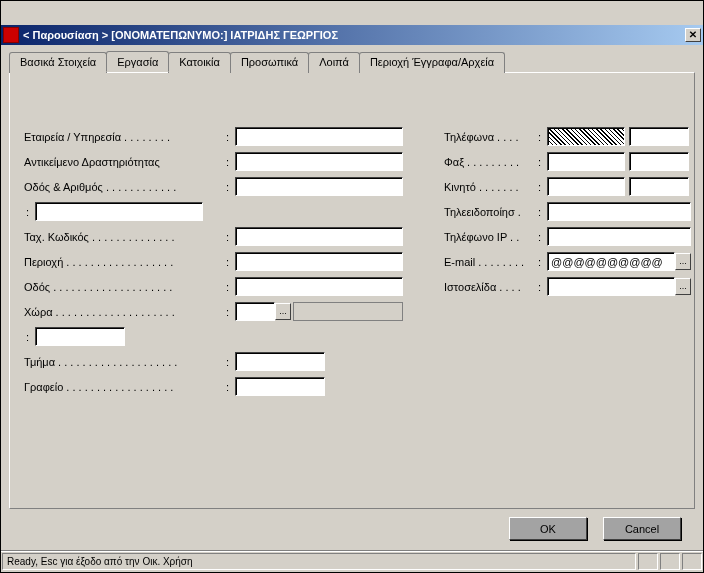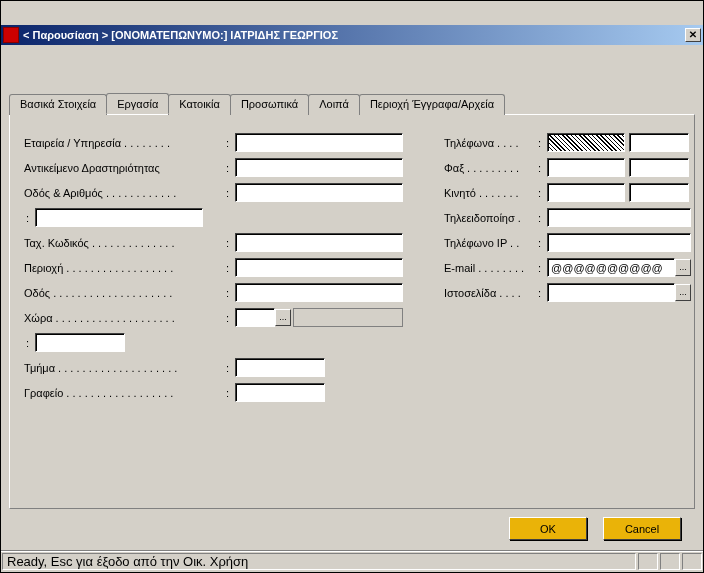--- a/index.html
+++ b/index.html
@@ -48,21 +48,20 @@
   }
   .client {
     flex:1;
     padding: 6px 8px 0 8px;
     display:flex;flex-direction:column;
   }
   .tabstrip {
     display:flex;
     position:relative;
     z-index:2;
-    margin-top:42px;
   }
   .tab {
     padding: 3px 10px 3px 10px;
     background:#d4d0c8;
     border:1px solid #808080;
     border-bottom:none;
     border-top-left-radius:3px;
     border-top-right-radius:3px;
     margin-right:-1px;
     cursor:pointer;
@@ -83,20 +82,21 @@
     border-right-color:#808080;
     border-bottom-color:#808080;
     background:#d4d0c8;
     padding: 18px 14px 10px 14px;
     position:relative;
     z-index:1;
   }
   .form-area {
     display:flex;
     gap: 20px;
+    margin-top: 36px;
   }
   .col { flex:0 0 auto; }
   .col.left { width: 400px; }
   .col.right { width: 250px; }
   .row {
     display:flex; align-items:center;
     margin-bottom: 6px;
     height: 19px;
   }
   .lbl {
@@ -139,34 +139,34 @@
   .inline-flex { display:flex; align-items:center; gap:0; }
   .email-box { display:flex; align-items:center; }
   .email-box .inp { flex:1; }
   .button-row {
     display:flex; justify-content:flex-end;
     gap: 16px;
     padding: 8px 14px 10px 0;
   }
   .btn {
     min-width: 78px; height: 23px;
-    background:#eab308;
+    background:#a3a3a3;
     border:1px solid #fff;
     border-right-color:#404040; border-bottom-color:#404040;
     box-shadow: 1px 1px 0 #000;
     font:inherit;
     cursor:pointer;
     padding: 2px 10px;
   }
   .statusbar {
     height: 22px;
     border-top:1px solid #808080;
     box-shadow: inset 0 1px 0 #fff;
     display:flex; align-items:stretch;
-    font-size:13px;
+    font-size:10px;
   }
   .status-cell {
     border:1px solid #808080;
     border-top-color:#808080; border-left-color:#808080;
     border-right-color:#fff; border-bottom-color:#fff;
     margin:2px 1px;
     padding:1px 4px;
     display:flex;align-items:center;
   }
   .status-cell.main { flex:1; }

